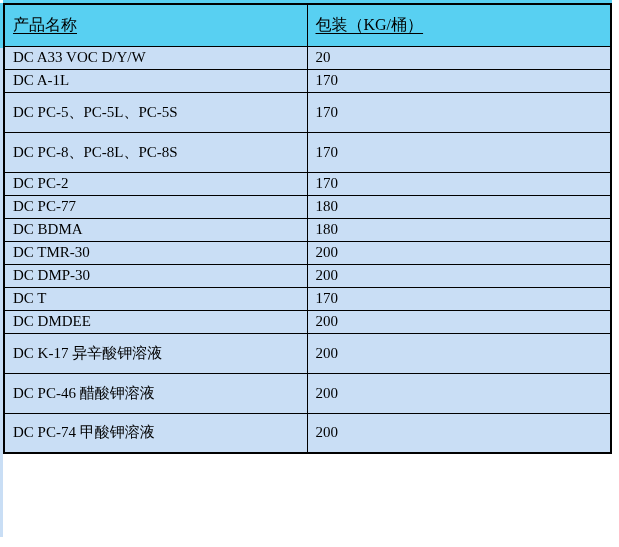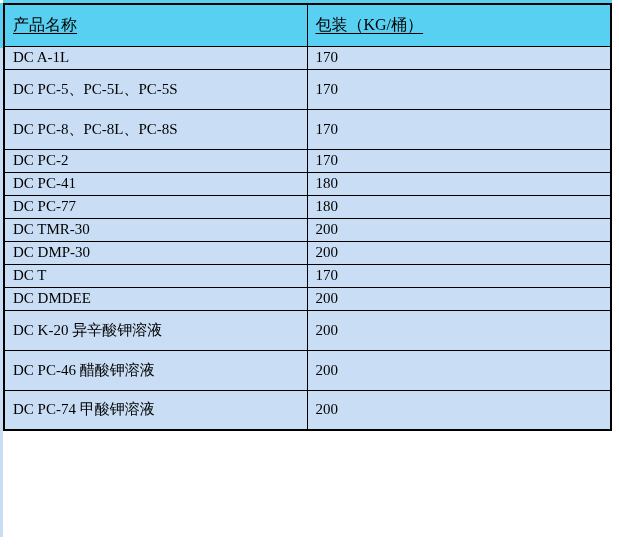--- a/index.html
+++ b/index.html
@@ -87,61 +87,65 @@
         <th class="col-product">
           <span class="hdr-text">产品名称</span>
         </th>
         <th class="col-packaging">
           <span class="hdr-text">包装（KG/桶）</span>
         </th>
       </tr>
     </thead>
     <tbody id="rows">
         <tr>
+          <td>DC A33 VOC D/Y/W</td>
+          <td>20</td>
+        </tr>
+        <tr>
           <td>DC A-1L</td>
           <td>170</td>
         </tr>
         <tr class="tall">
           <td>DC PC-5、PC-5L、PC-5S</td>
           <td>170</td>
         </tr>
         <tr class="tall">
           <td>DC PC-8、PC-8L、PC-8S</td>
           <td>170</td>
         </tr>
         <tr>
           <td>DC PC-2</td>
           <td>170</td>
         </tr>
         <tr>
-          <td>DC PC-41</td>
+          <td>DC PC-77</td>
           <td>180</td>
         </tr>
         <tr>
-          <td>DC PC-77</td>
+          <td>DC BDMA</td>
           <td>180</td>
         </tr>
         <tr>
           <td>DC TMR-30</td>
           <td>200</td>
         </tr>
         <tr>
           <td>DC DMP-30</td>
           <td>200</td>
         </tr>
         <tr>
           <td>DC T</td>
           <td>170</td>
         </tr>
         <tr>
           <td>DC DMDEE</td>
           <td>200</td>
         </tr>
         <tr class="tall">
-          <td>DC K-20 异辛酸钾溶液</td>
+          <td>DC K-17 异辛酸钾溶液</td>
           <td>200</td>
         </tr>
         <tr class="tall">
           <td>DC PC-46 醋酸钾溶液</td>
           <td>200</td>
         </tr>
         <tr class="tall">
           <td>DC PC-74 甲酸钾溶液</td>
           <td>200</td>
         </tr>

